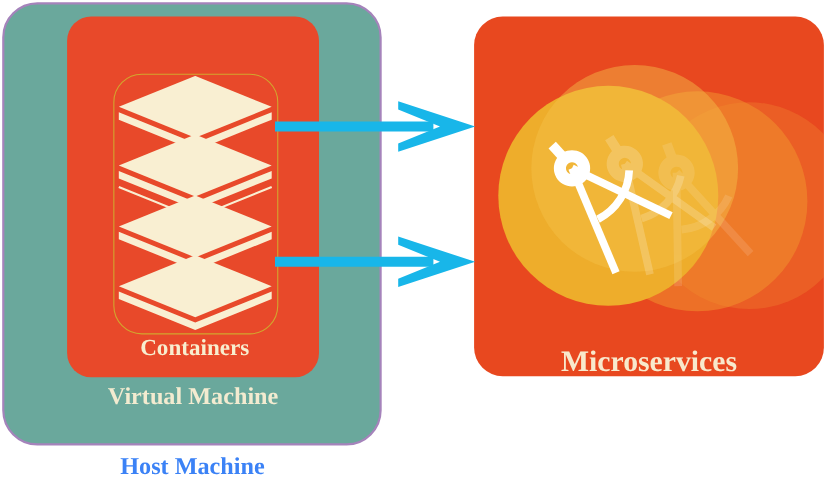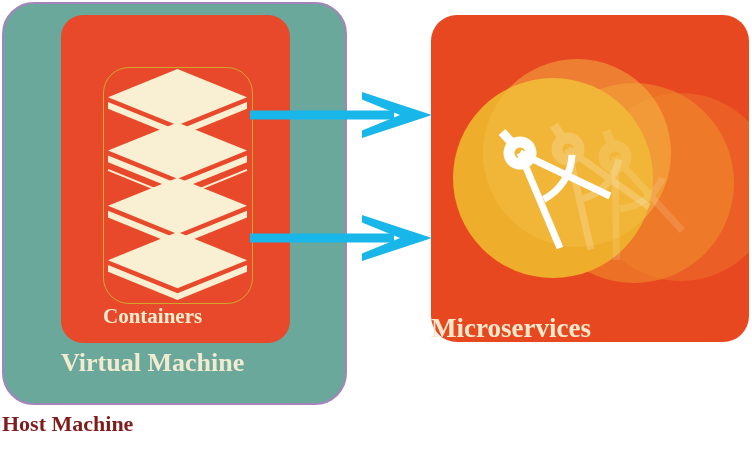--- a/index.html
+++ b/index.html
@@ -8,24 +8,24 @@
     font-family:"Liberation Serif","DejaVu Serif",serif;
   }
   .abs{position:absolute;}
   
   .host-box{left:2px;top:2px;width:341px;height:399px;background:#6AA89C;
     border:2.5px solid #A583BB;border-radius:32px;}
   .vm-box{left:61px;top:15px;width:229px;height:328px;background:#E8492A;border-radius:22px;}
   .containers-box{left:103px;top:67px;width:148px;height:235px;border:1px solid #D2A62E;border-radius:26px;}
   .stack-svg{left:105px;top:69px;}
   
-  .lbl{position:absolute;text-align:left;font-weight:700;line-height:1.2;}
+  .lbl{position:absolute;text-align:center;font-weight:700;line-height:1.2;}
   .containers-label{left:103px;top:304px;width:148px;font-size:21px;color:#F8EECF;}
-  .vm-label{left:61px;top:347px;width:229px;font-size:26px;color:#F3EBD0;}
-  .host-label{left:2px;top:411px;width:346px;font-size:22px;color:#7f1d1d;font-family:Liberation Serif, serif;}
+  .vm-label{left:61px;top:347px;width:229px;font-size:22px;color:#F3EBD0;}
+  .host-label{left:2px;top:411px;width:346px;font-size:22px;color:#3b82f6;font-family:Liberation Serif, serif;}
   
   .ms-box{left:431px;top:15px;width:318px;height:327px;background:#E8481F;border-radius:26px;overflow:hidden;}
   .ms-svg{left:431px;top:15px;}
   .ms-label{left:431px;top:312px;width:318px;font-size:27px;color:#F8E9CC;}
   
   .arrows-svg{left:0;top:0;z-index:10;pointer-events:none;}
 </style>
 </head>
 <body>
 

